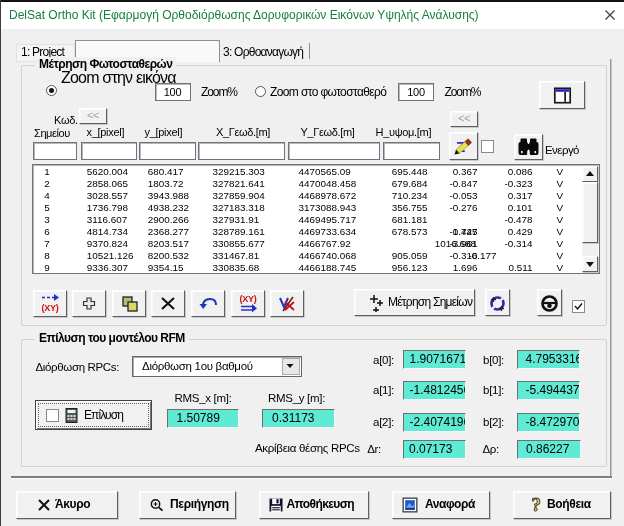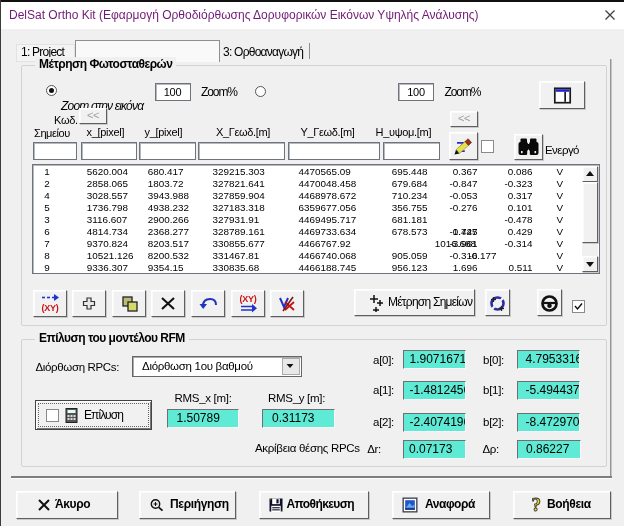--- a/index.html
+++ b/index.html
@@ -20,21 +20,21 @@
   .lbl{position:absolute;white-space:nowrap;}
   .cb{position:absolute;width:11px;height:11px;background:#fff;border:1px solid #8a8a8a;}
 </style>
 </head>
 <body>
 <div id="win">
 
   <div class="c" style="left:0;top:0;width:624px;height:1.5px;background:#111;"></div>
   <div class="c" style="left:0;top:0;width:1px;height:526px;background:#3c3c3c;"></div>
   <div class="c" style="left:1px;top:1.5px;width:623px;height:27.5px;background:#fff;"></div>
-  <div class="lbl" style="left:9px;top:8px;color:#701a75;font-size:12px;letter-spacing:0;">DelSat Ortho Kit (Εφαρμογή Ορθοδιόρθωσης Δορυφορικών Εικόνων Υψηλής Ανάλυσης)</div>
+  <div class="lbl" style="left:9px;top:8px;color:#15803d;font-size:12px;letter-spacing:0;">DelSat Ortho Kit (Εφαρμογή Ορθοδιόρθωσης Δορυφορικών Εικόνων Υψηλής Ανάλυσης)</div>
   <svg class="c" style="left:604px;top:9px;" width="12" height="12" viewBox="0 0 12 12">
     <path d="M1.5 1.5 L10.5 10.5 M10.5 1.5 L1.5 10.5" stroke="#404040" stroke-width="1.3"></path>
   </svg>
 
   <div class="c" style="left:610px;top:59px;width:1px;height:418px;background:#949494;"></div>
   <div class="c" style="left:611px;top:59px;width:1px;height:418px;background:#c6c6c6;"></div>
   <div class="c" style="left:11px;top:476px;width:601px;height:1.5px;background:#7e7e7e;"></div>
   <div class="c" style="left:11px;top:477.5px;width:601px;height:1px;background:#fdfdfd;"></div>
 
   <div class="c" style="left:16px;top:43.5px;width:57px;height:16.5px;background:#f4f4f4;border:1px solid #e2e2e2;"></div>
@@ -42,24 +42,25 @@
   <div class="c" style="left:75px;top:40px;width:143px;height:21px;background:#f9f9f9;border:1px solid #8f8f8f;border-bottom:none;"></div>
   <div class="lbl" style="left:223px;top:45px;font-size:12px;letter-spacing:-0.75px;">3: Ορθοαναγωγή</div>
   <div class="c" style="left:309px;top:43px;width:1px;height:16px;background:#8f8f8f;"></div>
 
   <div class="grp" style="left:21px;top:65px;width:584px;height:259px;">
      <span class="grplab">Μέτρηση Φωτοσταθερών</span>
   </div>
 
   <div class="c" style="left:46px;top:85px;width:9px;height:9px;border:1px solid #555;border-radius:50%;background:#fff;"></div>
   <div class="c" style="left:49px;top:88px;width:5px;height:5px;border-radius:50%;background:#111;"></div>
-  <div class="lbl" style="left:61px;top:99px;font-size:12px;letter-spacing:-0.8px;font-style:italic;">Zoom στην εικόνα</div>
+  <div class="lbl" style="left:61px;top:69px;font-size:16px;letter-spacing:-0.8px;">Zoom στην εικόνα</div>
   <div class="tf" style="left:154.5px;top:83px;width:34px;height:16px;text-align:center;line-height:16px;font-size:11px;">100</div>
   <div class="lbl" style="left:201px;top:84.5px;font-size:12px;letter-spacing:-1.1px;">Zoom%</div>
   <div class="c" style="left:255px;top:85.5px;width:9px;height:9px;border:1px solid #555;border-radius:50%;background:#fff;"></div>
+  <div class="lbl" style="left:270px;top:84.5px;font-size:12px;letter-spacing:-0.62px;">Zoom στο φωτοσταθερό</div>
   <div class="tf" style="left:398px;top:83px;width:34px;height:16px;text-align:center;line-height:16px;font-size:11px;">100</div>
   <div class="lbl" style="left:444.5px;top:84.5px;font-size:12px;letter-spacing:-1.1px;">Zoom%</div>
   <div class="btn" style="left:539px;top:81px;width:44px;height:26px;">
     <svg width="44" height="26" viewBox="0 0 44 26">
       <rect x="14.8" y="6.3" width="15.4" height="14.4" fill="#fff" stroke="#1a1a1a" stroke-width="1.7"></rect>
       <rect x="15.7" y="7.2" width="13.6" height="2.6" fill="#2323cc"></rect>
       <rect x="24.3" y="9.8" width="1.7" height="10" fill="#1a1a1a"></rect>
     </svg>
   </div>
 
@@ -133,21 +134,21 @@
 <div class="lbl" style="left:179.6px;top:24.0px;">327859.904</div>
 <div class="lbl" style="left:265.5px;top:24.0px;">4468978.672</div>
 <div class="lbl" style="left:358.7px;top:24.0px;">710.234</div>
 <div class="lbl" style="left:344.5px;top:24.0px;width:100px;text-align:right;">-0.053</div>
 <div class="lbl" style="left:399.5px;top:24.0px;width:100px;text-align:right;">0.317</div>
 <div class="lbl" style="left:523.4px;top:24.0px;">V</div>
 <div class="lbl" style="left:11.2px;top:36.0px;">5</div>
 <div class="lbl" style="left:53.7px;top:36.0px;">1736.798</div>
 <div class="lbl" style="left:114.7px;top:36.0px;">4938.232</div>
 <div class="lbl" style="left:179.6px;top:36.0px;">327183.318</div>
-<div class="lbl" style="left:265.5px;top:36.0px;">6359677.056</div>
+<div class="lbl" style="left:265.5px;top:36.0px;">3173088.943</div>
 <div class="lbl" style="left:358.7px;top:36.0px;">356.755</div>
 <div class="lbl" style="left:344.5px;top:36.0px;width:100px;text-align:right;">-0.276</div>
 <div class="lbl" style="left:399.5px;top:36.0px;width:100px;text-align:right;">0.101</div>
 <div class="lbl" style="left:523.4px;top:36.0px;">V</div>
 <div class="lbl" style="left:11.2px;top:48.0px;">3</div>
 <div class="lbl" style="left:53.7px;top:48.0px;">3116.607</div>
 <div class="lbl" style="left:114.7px;top:48.0px;">2900.266</div>
 <div class="lbl" style="left:179.6px;top:48.0px;">327931.91</div>
 <div class="lbl" style="left:265.5px;top:48.0px;">4469495.717</div>
 <div class="lbl" style="left:358.7px;top:48.0px;">681.181</div>

